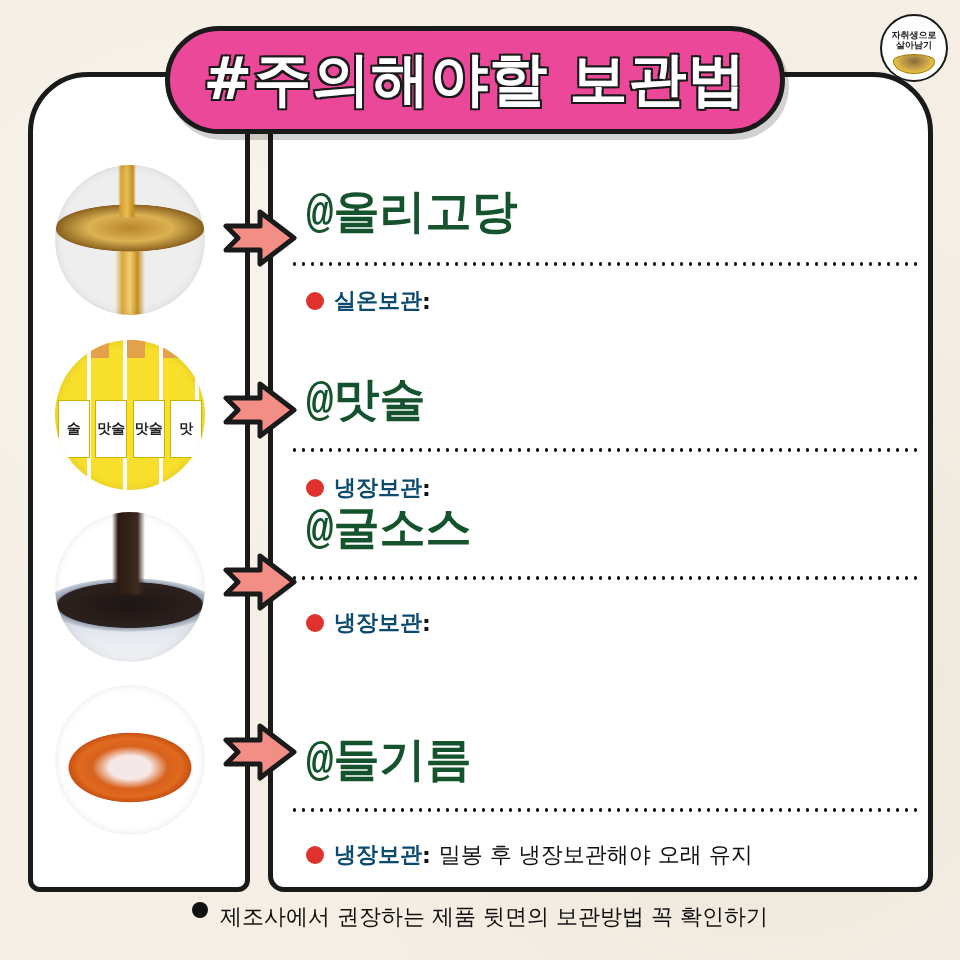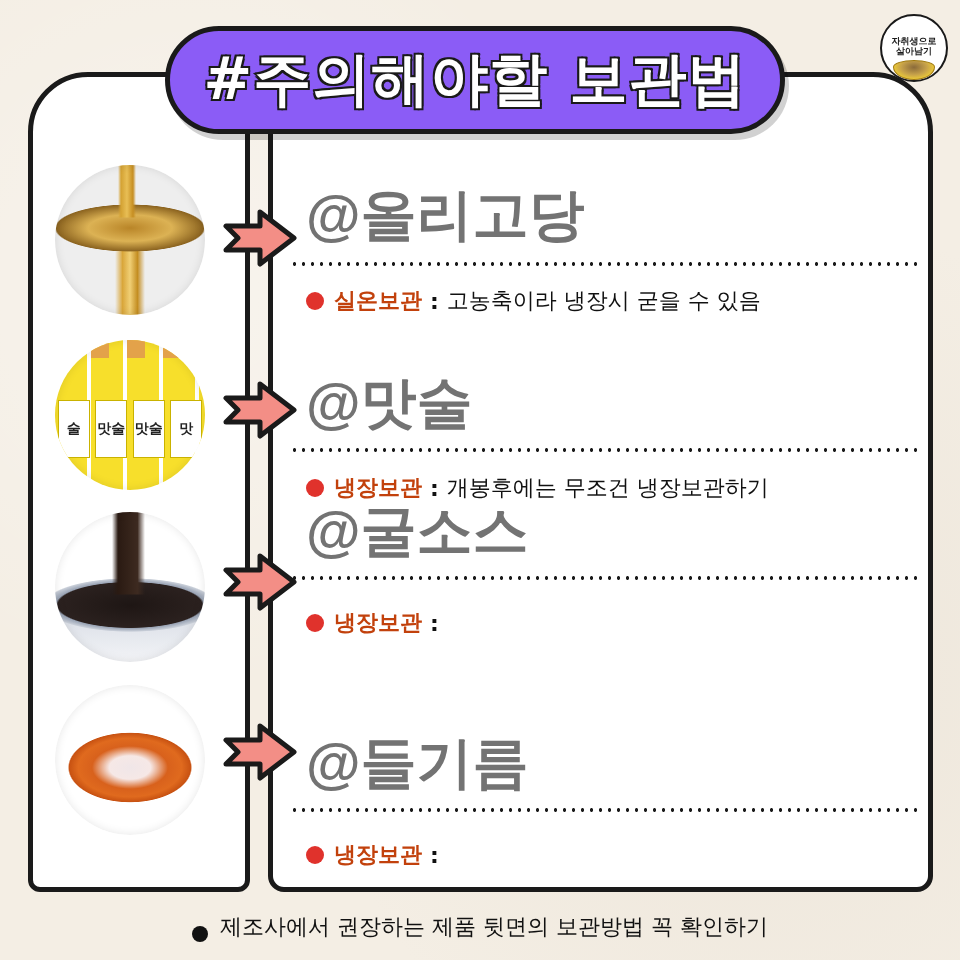--- a/index.html
+++ b/index.html
@@ -30,21 +30,21 @@
     background: #fff;
     border: 5px solid #1a1a1a;
     border-radius: 10px 60px 16px 16px;
   }
 
   
   .title-pill {
     position: absolute;
     left: 165px; top: 26px;
     width: 620px; height: 108px;
-    background: #8b5cf6;
+    background: #ec4899;
     border: 5px solid #1a1a1a;
     border-radius: 54px;
     box-shadow: 4px 6px 0 rgba(0,0,0,0.18);
     display: flex; align-items: center; justify-content: center;
     z-index: 3;
   }
   .title-pill .title-text {
     font-family: "DejaVu Sans", sans-serif;
     font-weight: bold;
     font-size: 58px;
@@ -58,21 +58,21 @@
   }
 
   
   .logo {
     position: absolute;
     left: 880px; top: 14px;
     width: 68px; height: 68px;
     border-radius: 50%;
     background: #fff;
     border: 2px solid #1a1a1a;
-    display: flex; flex-direction: column; align-items: center; justify-content: flex-end;
+    display: flex; flex-direction: column; align-items: center; justify-content: center;
     padding-top: 8px;
     z-index: 4;
   }
   .logo .logo-text {
     font-size: 9px; font-weight: bold; color: #1a1a1a; line-height: 10px; text-align: center;
     width: 50px;
   }
   .logo .bowl {
     margin-top: 4px;
     width: 42px; height: 20px;
@@ -127,54 +127,54 @@
   .thumb-perilla {
     top: 685px;
     background:
       radial-gradient(ellipse 46% 26% at 50% 55%, #f0e6e8 0, #f6e8e6 30%, #d8611c 55%, #e06a1e 75%, #c85212 88%, #fff 90%),
       linear-gradient(180deg, #f4f1ee 0, #ffffff 40%, #f2efec 100%);
   }
 
   
   .section { position: absolute; left: 290px; width: 640px; z-index: 2; }
   .section .name {
-    font-family: Liberation Sans, sans-serif;
+    font-family: Liberation Mono, monospace;
     font-weight: bold;
-    font-size: 56px;
-    color: #737373;
+    font-size: 46px;
+    color: #14532d;
     height: 70px; line-height: 70px;
     padding-left: 16px;
   }
   .section .dots {
     position: absolute; left: 0; right: 8px;
     height: 4px;
     background-image: radial-gradient(circle, #1a1a1a 1.6px, transparent 2px);
     background-size: 9px 4px;
     background-repeat: repeat-x;
   }
   .section .note {
     position: absolute; left: 16px;
     display: flex; align-items: center;
     font-size: 22px; color: #111; white-space: nowrap;
   }
   .section .note .bullet {
     width: 18px; height: 18px; border-radius: 50%; background: #e0322c; margin-right: 10px;
   }
-  .section .note .tag { color: #c2410c; font-weight: bold; margin-right: 8px; }
+  .section .note .tag { color: #0c4a6e; font-weight: bold; }
   .section .note .colon { margin-right: 8px; font-weight: bold; }
 
   
   .arrow {
     position: absolute; left: 220px; width: 80px; height: 60px; z-index: 5;
   }
 
   
   .footer {
     position: absolute; left: 0; right: 0; top: 902px; height: 40px;
-    display: flex; align-items: flex-end; justify-content: center;
+    display: flex; align-items: flex-start; justify-content: center;
     font-size: 22px; color: #111;
   }
   .footer .bullet { width: 16px; height: 16px; border-radius: 50%; background: #111; margin-right: 12px; }
 </style>
 </head>
 <body>
 
 <div class="left-panel"></div>
 <div class="right-panel"></div>
 
@@ -213,51 +213,50 @@
   <path d="M6 18 L40 18 L40 4 L74 30 L40 56 L40 42 L6 42 L18 30 Z" fill="#f38e86" stroke="#1a1a1a" stroke-width="5" stroke-linejoin="round"></path>
 </svg>
 
 <div class="section" style="top:180px">
   <div class="name">@올리고당</div>
   <div class="dots" style="top:82px"></div>
   <div class="note" style="top:106px">
     <span class="bullet"></span>
     <span class="tag">실온보관</span>
     <span class="colon">:</span>
-    <span>고농축이라 냉장시 굳을 수 있음</span>
   </div>
 </div>
 
 <div class="section" style="top:368px">
   <div class="name">@맛술</div>
   <div class="dots" style="top:80px"></div>
   <div class="note" style="top:105px">
     <span class="bullet"></span>
     <span class="tag">냉장보관</span>
     <span class="colon">:</span>
-    <span>개봉후에는 무조건 냉장보관하기</span>
   </div>
 </div>
 
 <div class="section" style="top:496px">
   <div class="name">@굴소스</div>
   <div class="dots" style="top:80px"></div>
   <div class="note" style="top:112px">
     <span class="bullet"></span>
     <span class="tag">냉장보관</span>
     <span class="colon">:</span>
   </div>
 </div>
 
 <div class="section" style="top:728px">
   <div class="name">@들기름</div>
   <div class="dots" style="top:80px"></div>
   <div class="note" style="top:112px">
     <span class="bullet"></span>
     <span class="tag">냉장보관</span>
     <span class="colon">:</span>
+    <span>밀봉 후 냉장보관해야 오래 유지</span>
   </div>
 </div>
 
 <div class="footer">
   <span class="bullet"></span>
   <span>제조사에서 권장하는 제품 뒷면의 보관방법 꼭 확인하기</span>
 </div>
 
 </body></html>

